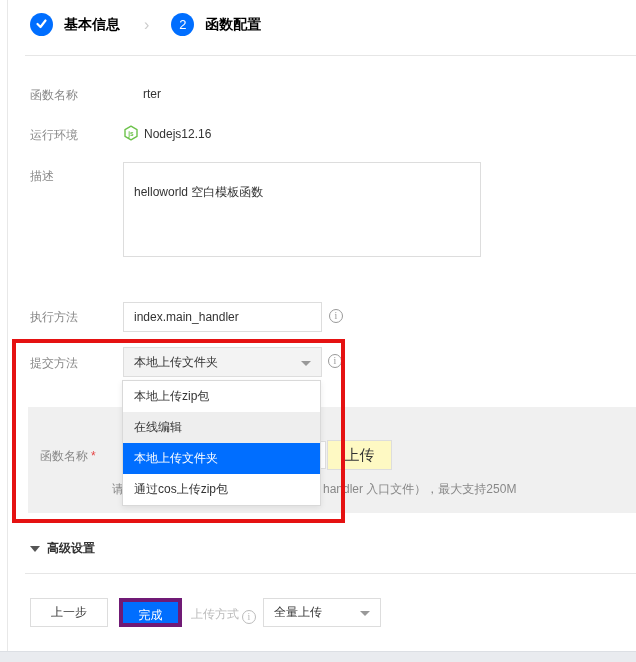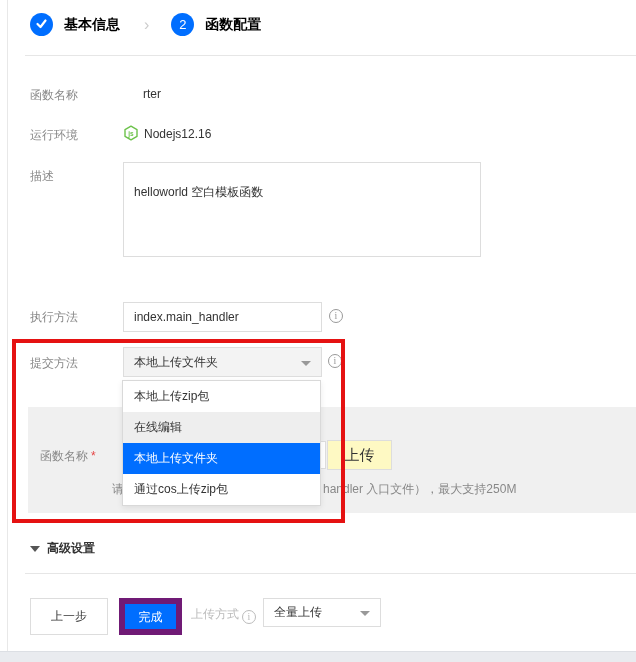--- a/index.html
+++ b/index.html
@@ -68,23 +68,23 @@
   
   .red-box { position:absolute; left:12px; top:339px; width:333px; height:184px;
     border:4px solid #e51212; z-index:10; pointer-events:none; }
 
   
   .advanced { position:absolute; left:30px; top:540px; display:flex; align-items:center; cursor:pointer; }
   .tri-down { width:0; height:0; border-left:5px solid transparent; border-right:5px solid transparent;
     border-top:6px solid #555; margin-right:7px; }
   .advanced-label { color:#333; font-weight:700; font-size:12px; }
 
-  .btn { position:absolute; height:37px; font-size:12px; text-align:center; cursor:pointer; }
+  .btn { position:absolute; height:29px; font-size:12px; text-align:center; cursor:pointer; }
   .btn-plain { background:#fff; border:1px solid #ddd; color:#333; line-height:27px; }
-  .btn-primary { background:#006eff; border:6px solid #701a75; color:#fff; line-height:27px; }
+  .btn-primary { background:#006eff; border:4px solid #701a75; color:#fff; line-height:27px; }
   .upload-mode { position:absolute; left:191px; top:606px; color:#bbb; }
   .upload-mode .info-icon { border-color:#bbb; color:#bbb; }
   .footer-select { left:263px; top:598px; width:118px; height:29px; background:#fff; line-height:27px; }
   .footer-select .caret { top:12px; }
 </style>
 </head>
 <body>
 
 <div class="page">
   <div class="vline-left"></div>

